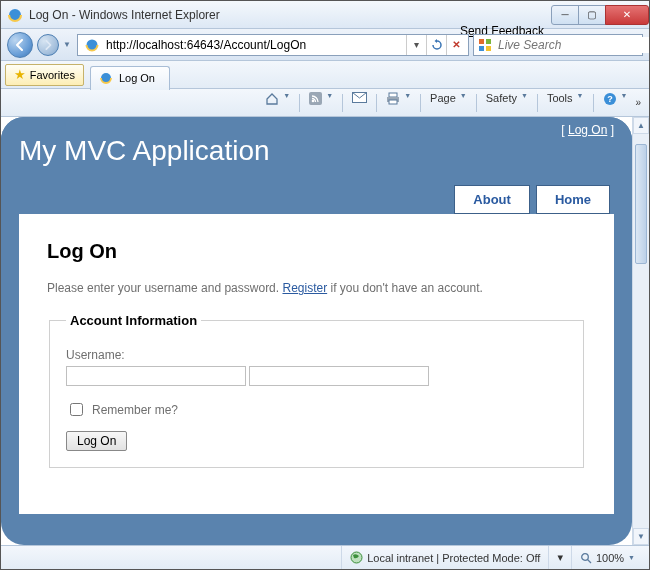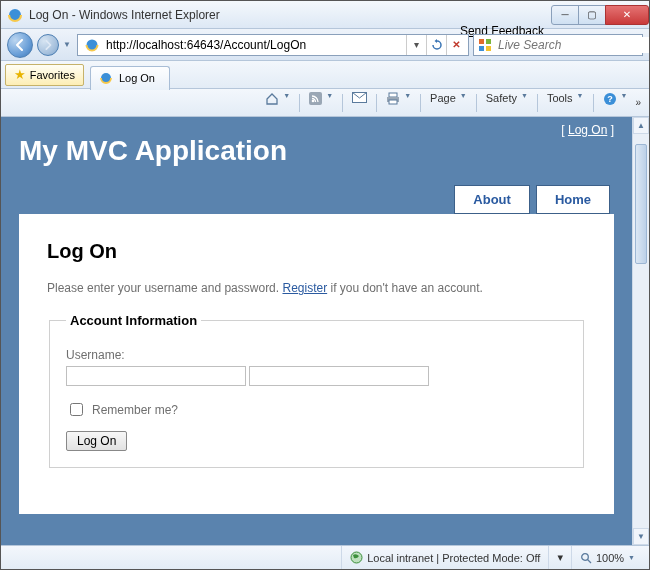--- a/index.html
+++ b/index.html
@@ -112,30 +112,30 @@
     overflow: hidden; position: relative; background: #fff;
     display: flex;
   }
   .scroll-v {
     width: 17px; background: #e9eff7; border-left: 1px solid #cdd9e8;
     display: flex; flex-direction: column;
   }
   .scroll-v .arr { height: 17px; display:flex; align-items:center; justify-content:center; font-size:8px; color:#5a7a9c; background:#f1f5fb; border:1px solid #cdd9e8; }
   .scroll-v .track { flex:1; position:relative; }
   .scroll-v .thumb { position:absolute; left:2px; right:2px; top:10px; height:120px; background:linear-gradient(to right,#dbe7f4,#bcd0e8); border:1px solid #9cb6d4; border-radius:2px; }
-  .page-outer { flex:1; background:#5a83ae; padding: 0; overflow:hidden; }
+  .page-outer { flex:1; background:#5a83ae; padding: 0; overflow:hidden;border-radius:23px; }
   .header-strip {
     background:#5a83ae; color:#fff; padding: 6px 18px 0 18px; position: relative;
   }
   .login-link {
     position:absolute; top:6px; right:18px; font-size:12px; color:#fff;
   }
   .login-link a { color:#fff; text-decoration: underline; cursor:pointer; }
   .app-title {
-    font-size: 28px; font-weight: bold; color:#fff; margin: 12px 0 18px 0;
+    font-size: 28px; font-weight: normal; color:#fff; margin: 12px 0 18px 0;
   }
   .navtabs {
     display:flex; justify-content:flex-end; gap:6px; padding-right:4px;
   }
   .navtab {
     background:#fff; border:1px solid #3c6089; padding:6px 18px;
     font-weight:bold; color:#2a5aa0; font-size:13px; cursor:pointer;
   }
   .content-card {
     background:#fff; margin: 0 18px; padding: 20px 28px 28px 28px;

